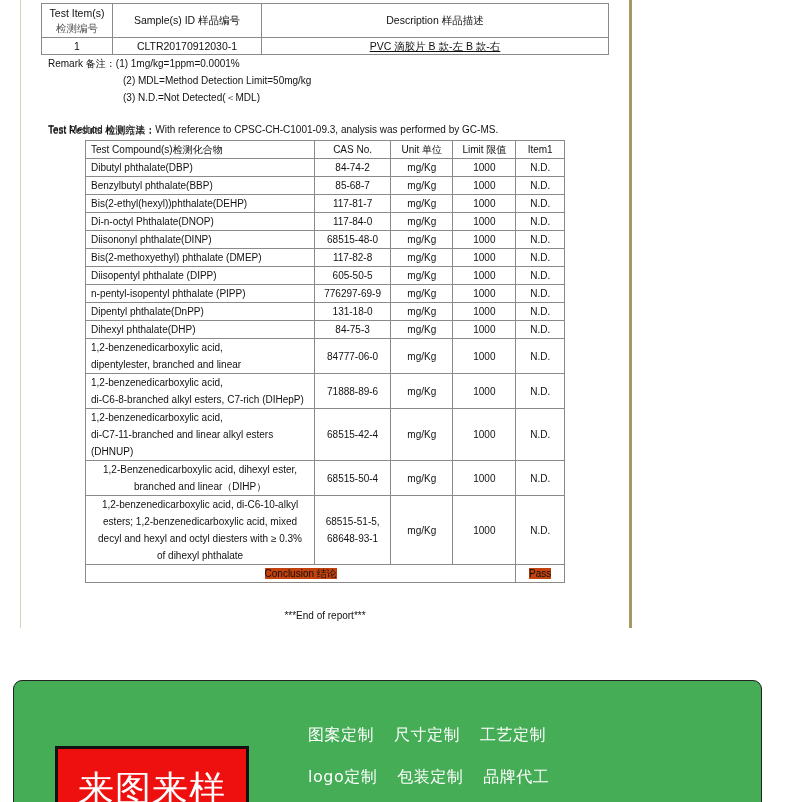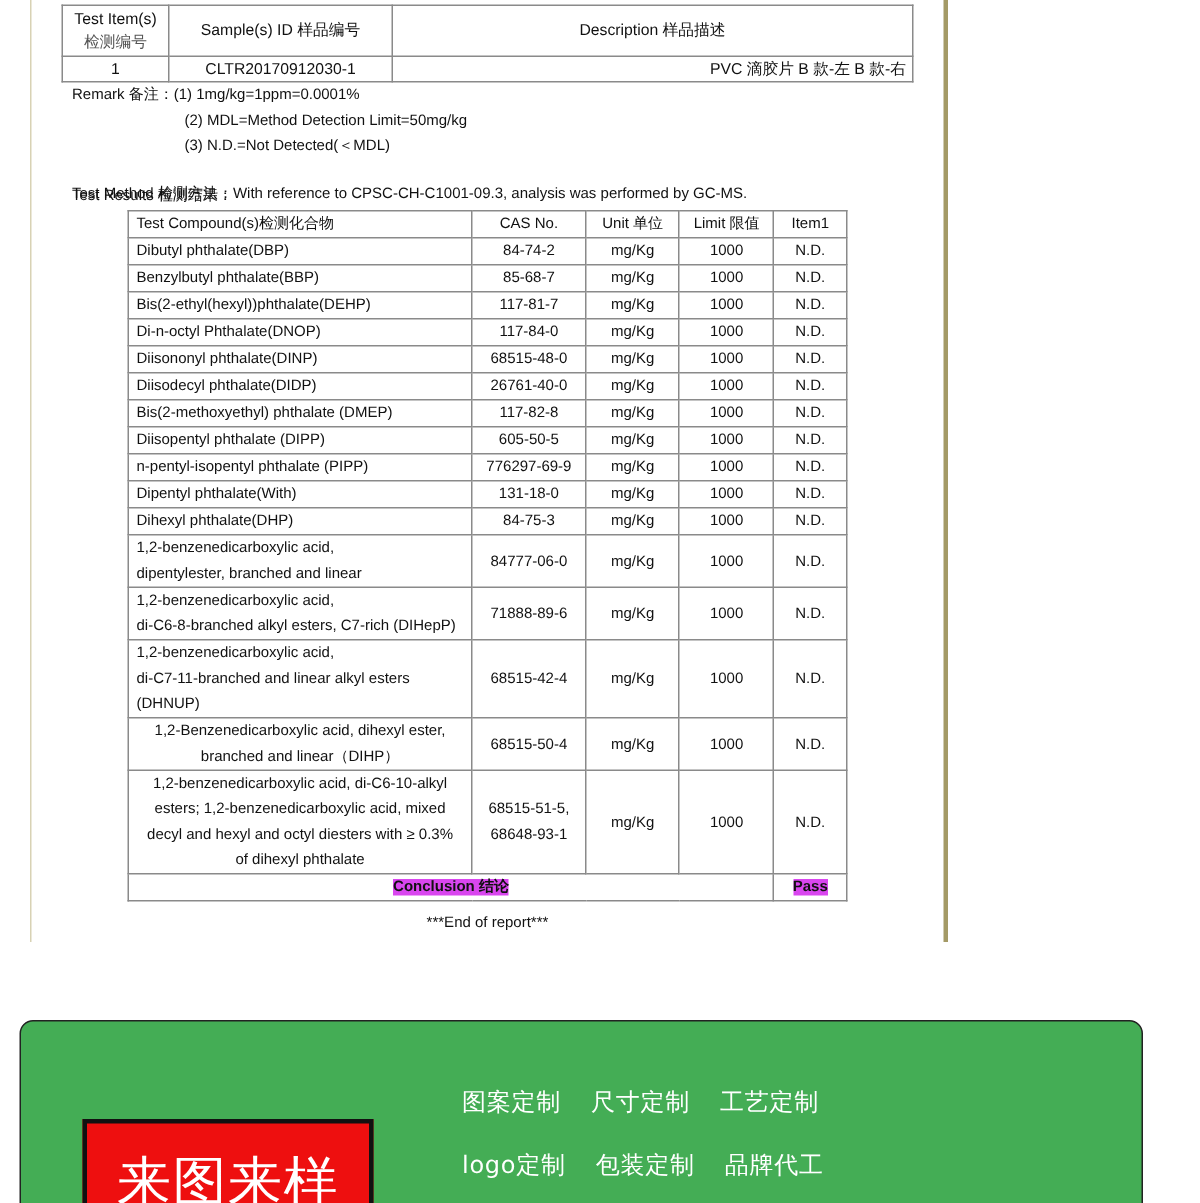--- a/index.html
+++ b/index.html
@@ -20,34 +20,34 @@
   table { border-collapse: collapse; }
   td, th { border: 1px solid #8a8a8a; padding: 0 4px; font-weight: normal; }
 
   .sample-table {
     position: absolute; left: 41px; top: 3px; width: 568px;
     font-size: 10.5px; line-height: 15px;
   }
   .sample-table td { text-align: center; }
   .sample-table .hdr td { height: 33px; }
   .sample-table .row td { height: 16px; }
-  .sample-table td.desc-val { text-align: right; }
+  .sample-table td.desc-val { text-align: center; text-decoration: underline; }
 
   .remark { position: absolute; left: 48px; font-size: 10px; line-height: 16px; white-space: nowrap; }
   .remark.indent { left: 123px; }
 
   .results-table {
     position: absolute; left: 85px; top: 140px; width: 480px;
     font-size: 10px; line-height: 17px; border-radius: 26px;
   }
   .results-table td { text-align: center; padding: 0 5px; }
   .results-table td.compound { text-align: left; }
   .results-table td.compound.centered { text-align: center; }
   .results-table tr.single td { height: 16.4px; }
-  .hl { background: #d946ef; font-weight: bold; }
+  .hl { background: #c2410c; font-weight: normal; }
   .end-report {
     position: absolute; left: 0; width: 650px; top: 609px; text-align: center;
     font-size: 10px; line-height: 14px;
   }
 
   .promo {
     position: absolute; left: 13px; top: 680px; width: 747px; height: 140px;
     background: #44ad55; border: 1px solid #222; border-radius: 9px;
   }
   .red-box {
@@ -138,27 +138,20 @@
         <td>N.D.</td>
       </tr>
       <tr class="single">
         <td class="compound">Diisononyl phthalate(DINP)</td>
         <td>68515-48-0</td>
         <td>mg/Kg</td>
         <td>1000</td>
         <td>N.D.</td>
       </tr>
       <tr class="single">
-        <td class="compound">Diisodecyl phthalate(DIDP)</td>
-        <td>26761-40-0</td>
-        <td>mg/Kg</td>
-        <td>1000</td>
-        <td>N.D.</td>
-      </tr>
-      <tr class="single">
         <td class="compound">Bis(2-methoxyethyl) phthalate (DMEP)</td>
         <td>117-82-8</td>
         <td>mg/Kg</td>
         <td>1000</td>
         <td>N.D.</td>
       </tr>
       <tr class="single">
         <td class="compound">Diisopentyl phthalate (DIPP)</td>
         <td>605-50-5</td>
         <td>mg/Kg</td>
@@ -166,21 +159,21 @@
         <td>N.D.</td>
       </tr>
       <tr class="single">
         <td class="compound">n-pentyl-isopentyl phthalate (PIPP)</td>
         <td>776297-69-9</td>
         <td>mg/Kg</td>
         <td>1000</td>
         <td>N.D.</td>
       </tr>
       <tr class="single">
-        <td class="compound">Dipentyl phthalate(With)</td>
+        <td class="compound">Dipentyl phthalate(DnPP)</td>
         <td>131-18-0</td>
         <td>mg/Kg</td>
         <td>1000</td>
         <td>N.D.</td>
       </tr>
       <tr class="single">
         <td class="compound">Dihexyl phthalate(DHP)</td>
         <td>84-75-3</td>
         <td>mg/Kg</td>
         <td>1000</td>

